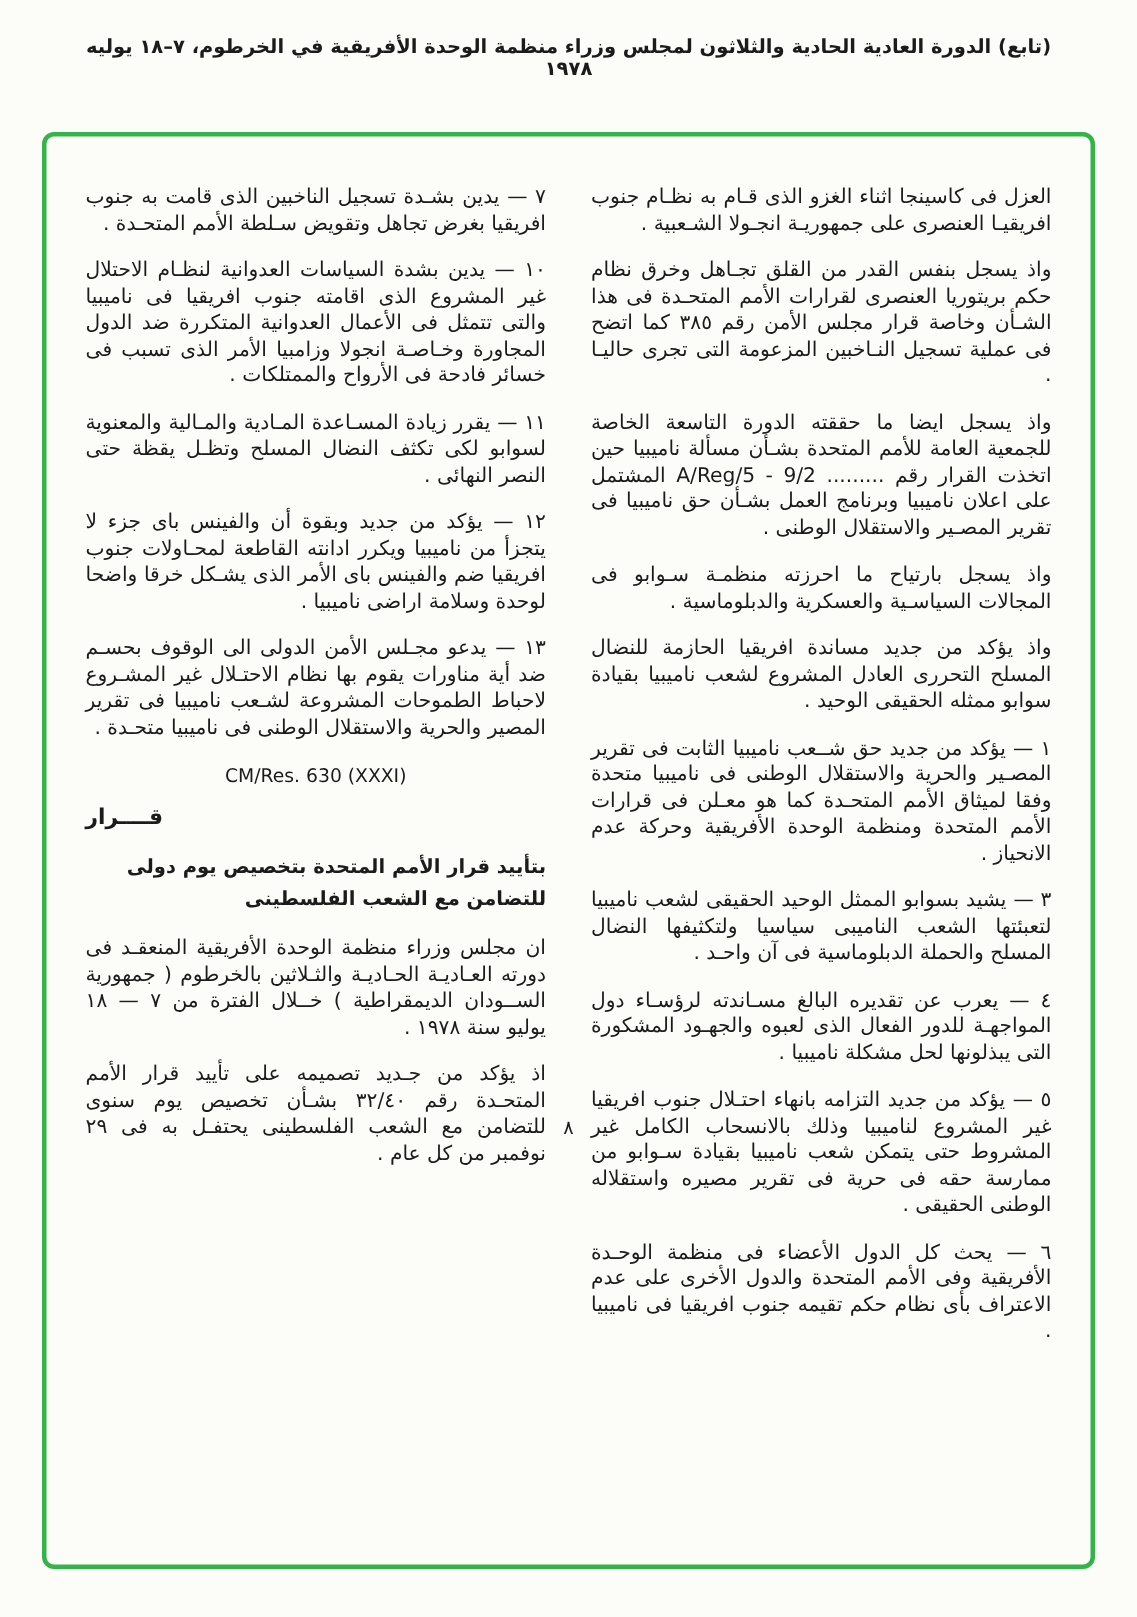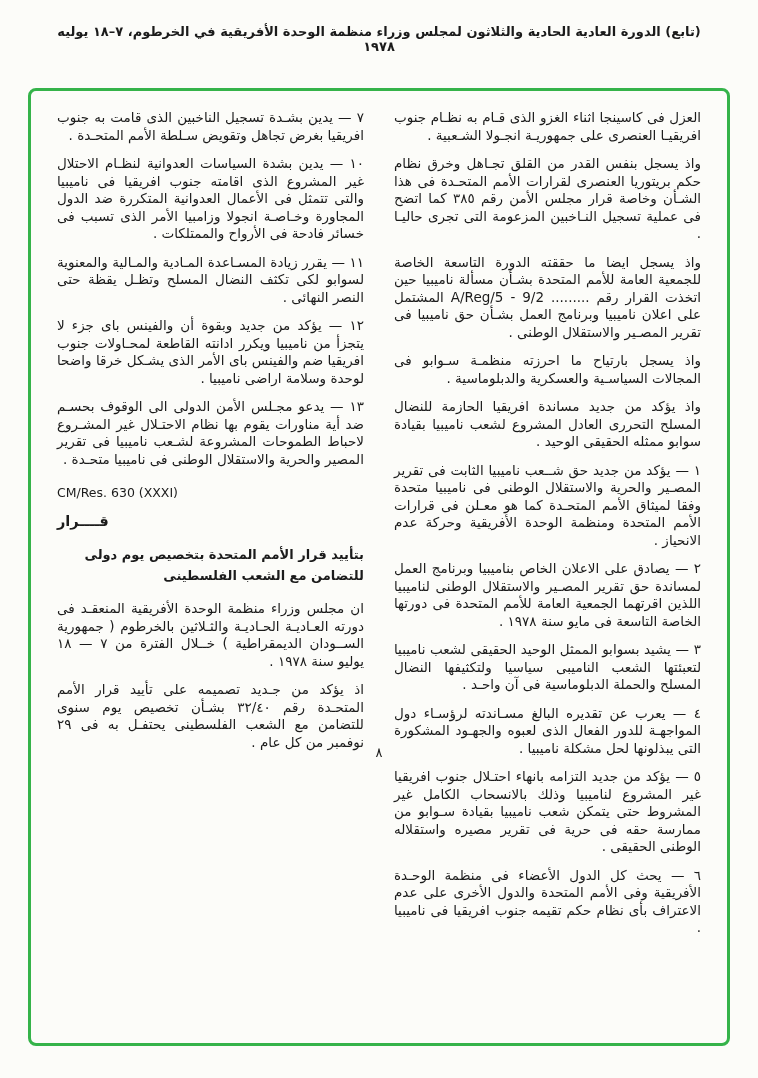--- a/index.html
+++ b/index.html
@@ -36,25 +36,25 @@
     gap: 30px;
     height: 100%;
   }
   .col {
     flex: 1 1 0;
     direction: rtl;
     font-size: 13.5px;
     line-height: 17.5px;
     text-align: justify;
   }
-  .col p { margin-bottom: 11px; }
+  .col p { margin-bottom: 11px; margin-top: 14px; }
 
   .res-ref {
     direction: ltr;
-    text-align: left;
+    text-align: center;
     font-size: 12.5px;
     margin: 16px 0 20px 0;
   }
   .res-heading {
     text-align: left;
     font-size: 14.5px;
     font-weight: bold;
     letter-spacing: 1px;
     margin: 6px 0 14px 0;
   }
@@ -87,21 +87,20 @@
   <div class="frame" style="border-color: rgb(53, 179, 74);">
     <div class="columns">
 
       <section class="col">
         <p>العزل فى كاسينجا اثناء الغزو الذى قـام به نظـام جنوب افريقيـا العنصرى على جمهوريـة انجـولا الشـعبية .</p>
         <p>واذ يسجل بنفس القدر من القلق تجـاهل وخرق نظام حكم بريتوريا العنصرى لقرارات الأمم المتحـدة فى هذا الشـأن وخاصة قرار مجلس الأمن رقم ٣٨٥ كما اتضح فى عملية تسجيل النـاخبين المزعومة التى تجرى حاليـا .</p>
         <p>واذ يسجل ايضا ما حققته الدورة التاسعة الخاصة للجمعية العامة للأمم المتحدة بشـأن مسألة ناميبيا حين اتخذت القرار رقم ......... A/Reg/5 - 9/2 المشتمل على اعلان ناميبيا وبرنامج العمل بشـأن حق ناميبيا فى تقرير المصـير والاستقلال الوطنى .</p>
         <p>واذ يسجل بارتياح ما احرزته منظمـة سـوابو فى المجالات السياسـية والعسكرية والدبلوماسية .</p>
         <p>واذ يؤكد من جديد مساندة افريقيا الحازمة للنضال المسلح التحررى العادل المشروع لشعب ناميبيا بقيادة سوابو ممثله الحقيقى الوحيد .</p>
         <p>١ — يؤكد من جديد حق شــعب ناميبيا الثابت فى تقرير المصـير والحرية والاستقلال الوطنى فى ناميبيا متحدة وفقا لميثاق الأمم المتحـدة كما هو معـلن فى قرارات الأمم المتحدة ومنظمة الوحدة الأفريقية وحركة عدم الانحياز .</p>
-        <p>٢ — يصادق على الاعلان الخاص بناميبيا وبرنامج العمل لمساندة حق تقرير المصـير والاستقلال الوطنى لناميبيا اللذين اقرتهما الجمعية العامة للأمم المتحدة فى دورتها الخاصة التاسعة فى مايو سنة ١٩٧٨ .</p>
         <p>٣ — يشيد بسوابو الممثل الوحيد الحقيقى لشعب ناميبيا لتعبئتها الشعب الناميبى سياسيا ولتكثيفها النضال المسلح والحملة الدبلوماسية فى آن واحـد .</p>
         <p>٤ — يعرب عن تقديره البالغ مسـاندته لرؤسـاء دول المواجهـة للدور الفعال الذى لعبوه والجهـود المشكورة التى يبذلونها لحل مشكلة ناميبيا .</p>
         <p>٥ — يؤكد من جديد التزامه بانهاء احتـلال جنوب افريقيا غير المشروع لناميبيا وذلك بالانسحاب الكامل غير المشروط حتى يتمكن شعب ناميبيا بقيادة سـوابو من ممارسة حقه فى حرية فى تقرير مصيره واستقلاله الوطنى الحقيقى .</p>
         <p>٦ — يحث كل الدول الأعضاء فى منظمة الوحـدة الأفريقية وفى الأمم المتحدة والدول الأخرى على عدم الاعتراف بأى نظام حكم تقيمه جنوب افريقيا فى ناميبيا .</p>
       </section>
 
       <section class="col">
         <p>٧ — يدين بشـدة تسجيل الناخبين الذى قامت به جنوب افريقيا بغرض تجاهل وتقويض سـلطة الأمم المتحـدة .</p>
         <p>١٠ — يدين بشدة السياسات العدوانية لنظـام الاحتلال غير المشروع الذى اقامته جنوب افريقيا فى ناميبيا والتى تتمثل فى الأعمال العدوانية المتكررة ضد الدول المجاورة وخـاصـة انجولا وزامبيا الأمر الذى تسبب فى خسائر فادحة فى الأرواح والممتلكات .</p>
         <p>١١ — يقرر زيادة المسـاعدة المـادية والمـالية والمعنوية لسوابو لكى تكثف النضال المسلح وتظـل يقظة حتى النصر النهائى .</p>

